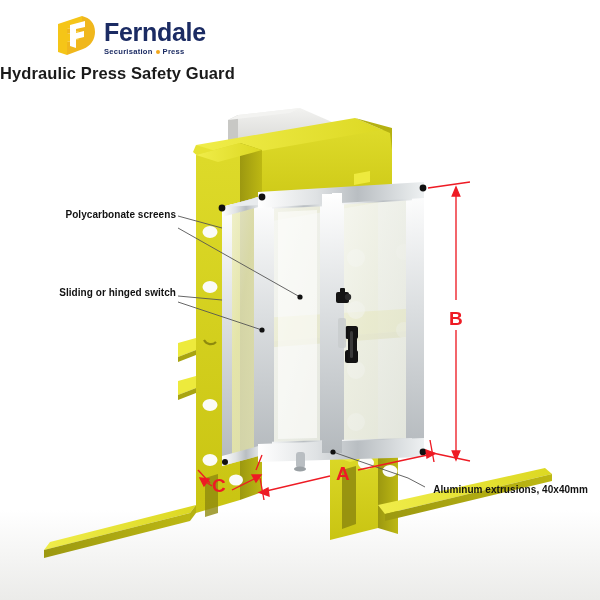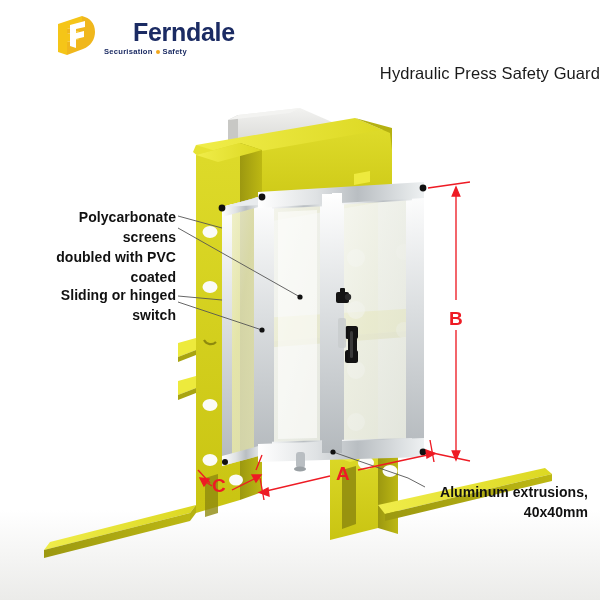--- a/index.html
+++ b/index.html
@@ -9,37 +9,37 @@
     background:#ffffff;
     font-family:"Liberation Sans", sans-serif;
     position:relative;
   }
   #root{position:relative;width:600px;height:600px;}
 
   
   .brand{position:absolute;left:52px;top:14px;display:flex;align-items:center;gap:6px;}
   .brand-mark{width:46px;height:44px;position:relative;flex:0 0 auto;}
   .brand-text{display:flex;flex-direction:column;line-height:1;padding-top:3px;}
-  .brand-name{font-size:25px;font-weight:bold;letter-spacing:-0.3px;color:#1b2b63;margin-left:29px;}
+  .brand-name{font-size:25px;font-weight:bold;letter-spacing:-0.3px;color:#1b2b63;}
   .brand-tag{font-size:7.6px;font-weight:bold;color:#1b2b63;letter-spacing:0.25px;
              margin-top:3px;display:flex;align-items:center;gap:3px;}
   .brand-dot{display:inline-block;width:4px;height:4px;border-radius:50%;background:#f2a71b;}
 
   
   .doc-title{
-    position:absolute;left:0;top:64px;width:600px;text-align:right;
-    font-size:16.5px;font-weight:normal;color:#1a1a1a;letter-spacing:0.1px;
+    position:absolute;left:0;top:64px;width:600px;text-align:left;
+    font-size:16.5px;font-weight:bold;color:#1a1a1a;letter-spacing:0.1px;
   }
 
   
   #scene{position:absolute;left:0;top:0;width:600px;height:600px;}
 
   
   .callout{
-    position:absolute;font-size:14px;font-weight:bold;color:#111;
+    position:absolute;font-size:10px;font-weight:bold;color:#111;
     line-height:1.42;text-align:right;letter-spacing:0.05px;
   }
   .callout.left-align{text-align:right;}
   #callout-screens{left:46px;top:208px;width:130px;}
   #callout-doors{left:46px;top:286px;width:130px;}
   #callout-extrusions{left:428px;top:483px;width:160px;}
 
   
   .dim-letter{
     position:absolute;color:#ee1b24;font-weight:bold;font-size:19px;
@@ -61,21 +61,21 @@
         <path d="M30 2 L30 11 L15 15 L15 20 L27 17 L27 25 L15 28 L15 41 L31 35
                  C39 32 43 25 43 18 C43 9 38 4 30 2 Z" fill="#f0b71c"></path>
         <path d="M18 11 L33 7 L33 13 L24 15 L24 19 L32 17 L32 23 L24 25 L24 34 L18 32 Z" fill="#ffffff"></path>
       </svg>
     </div>
     <div class="brand-text">
       <div class="brand-name">Ferndale</div>
       <div class="brand-tag">
         <span>Securisation</span>
         <span class="brand-dot"></span>
-        <span>Safety</span>
+        <span>Press</span>
       </div>
     </div>
   </div>
 
   <div class="doc-title">Hydraulic Press Safety Guard</div>
 
   <svg id="scene" viewBox="0 0 600 600">
     <defs>
       <linearGradient id="gYellowFace" x1="0" y1="0" x2="0" y2="1">
         <stop offset="0%" stop-color="#dedb2a"></stop>
@@ -280,21 +280,20 @@
       <line x1="262" y1="455" x2="256" y2="470"></line>
       <line x1="203" y1="480" x2="212" y2="486"></line>
       <line x1="232" y1="490" x2="258" y2="477"></line>
       <polygon points="200,478 209,479 204,486"></polygon>
       <polygon points="261,475 252,475 256,482"></polygon>
     </g>
   </svg>
 
   <div class="callout" id="callout-screens">
     <div>Polycarbonate screens</div>
-    <div>doubled with PVC coated</div>
   </div>
 
   <div class="callout" id="callout-doors">
     <div>Sliding or hinged switch</div>
   </div>
 
   <div class="callout left-align" id="callout-extrusions">
     <div>Aluminum extrusions, 40x40mm</div>
   </div>
 

